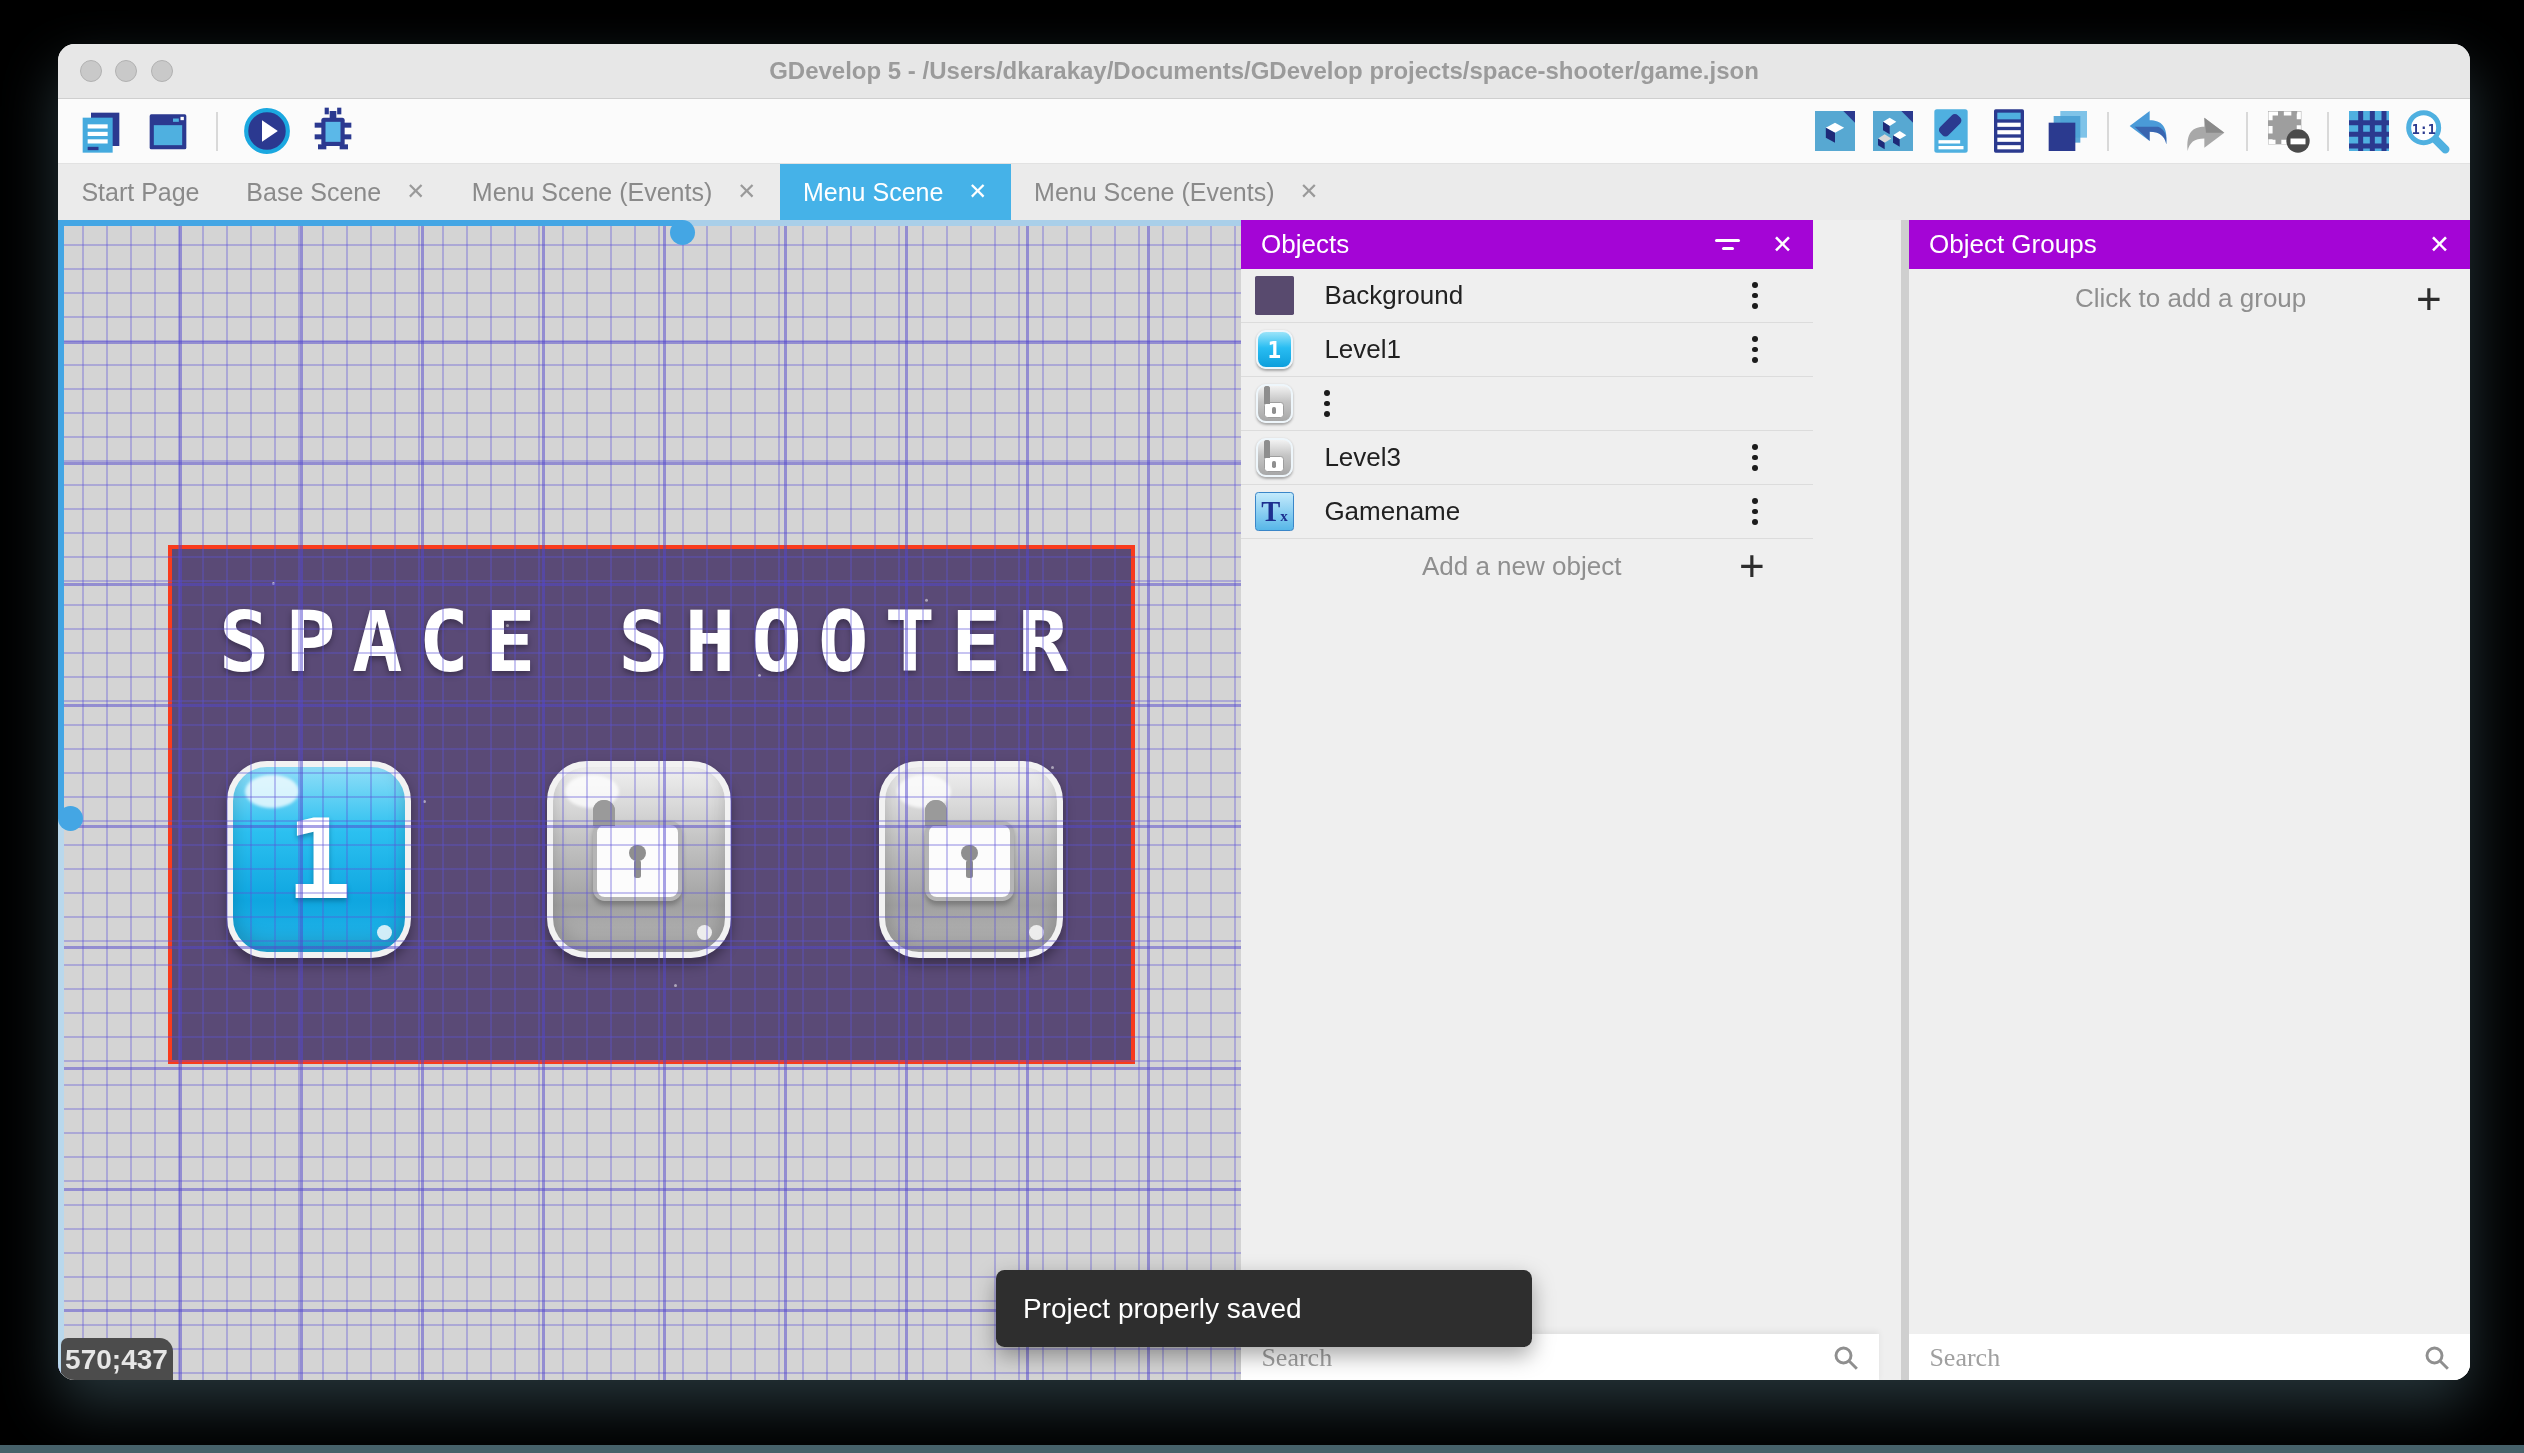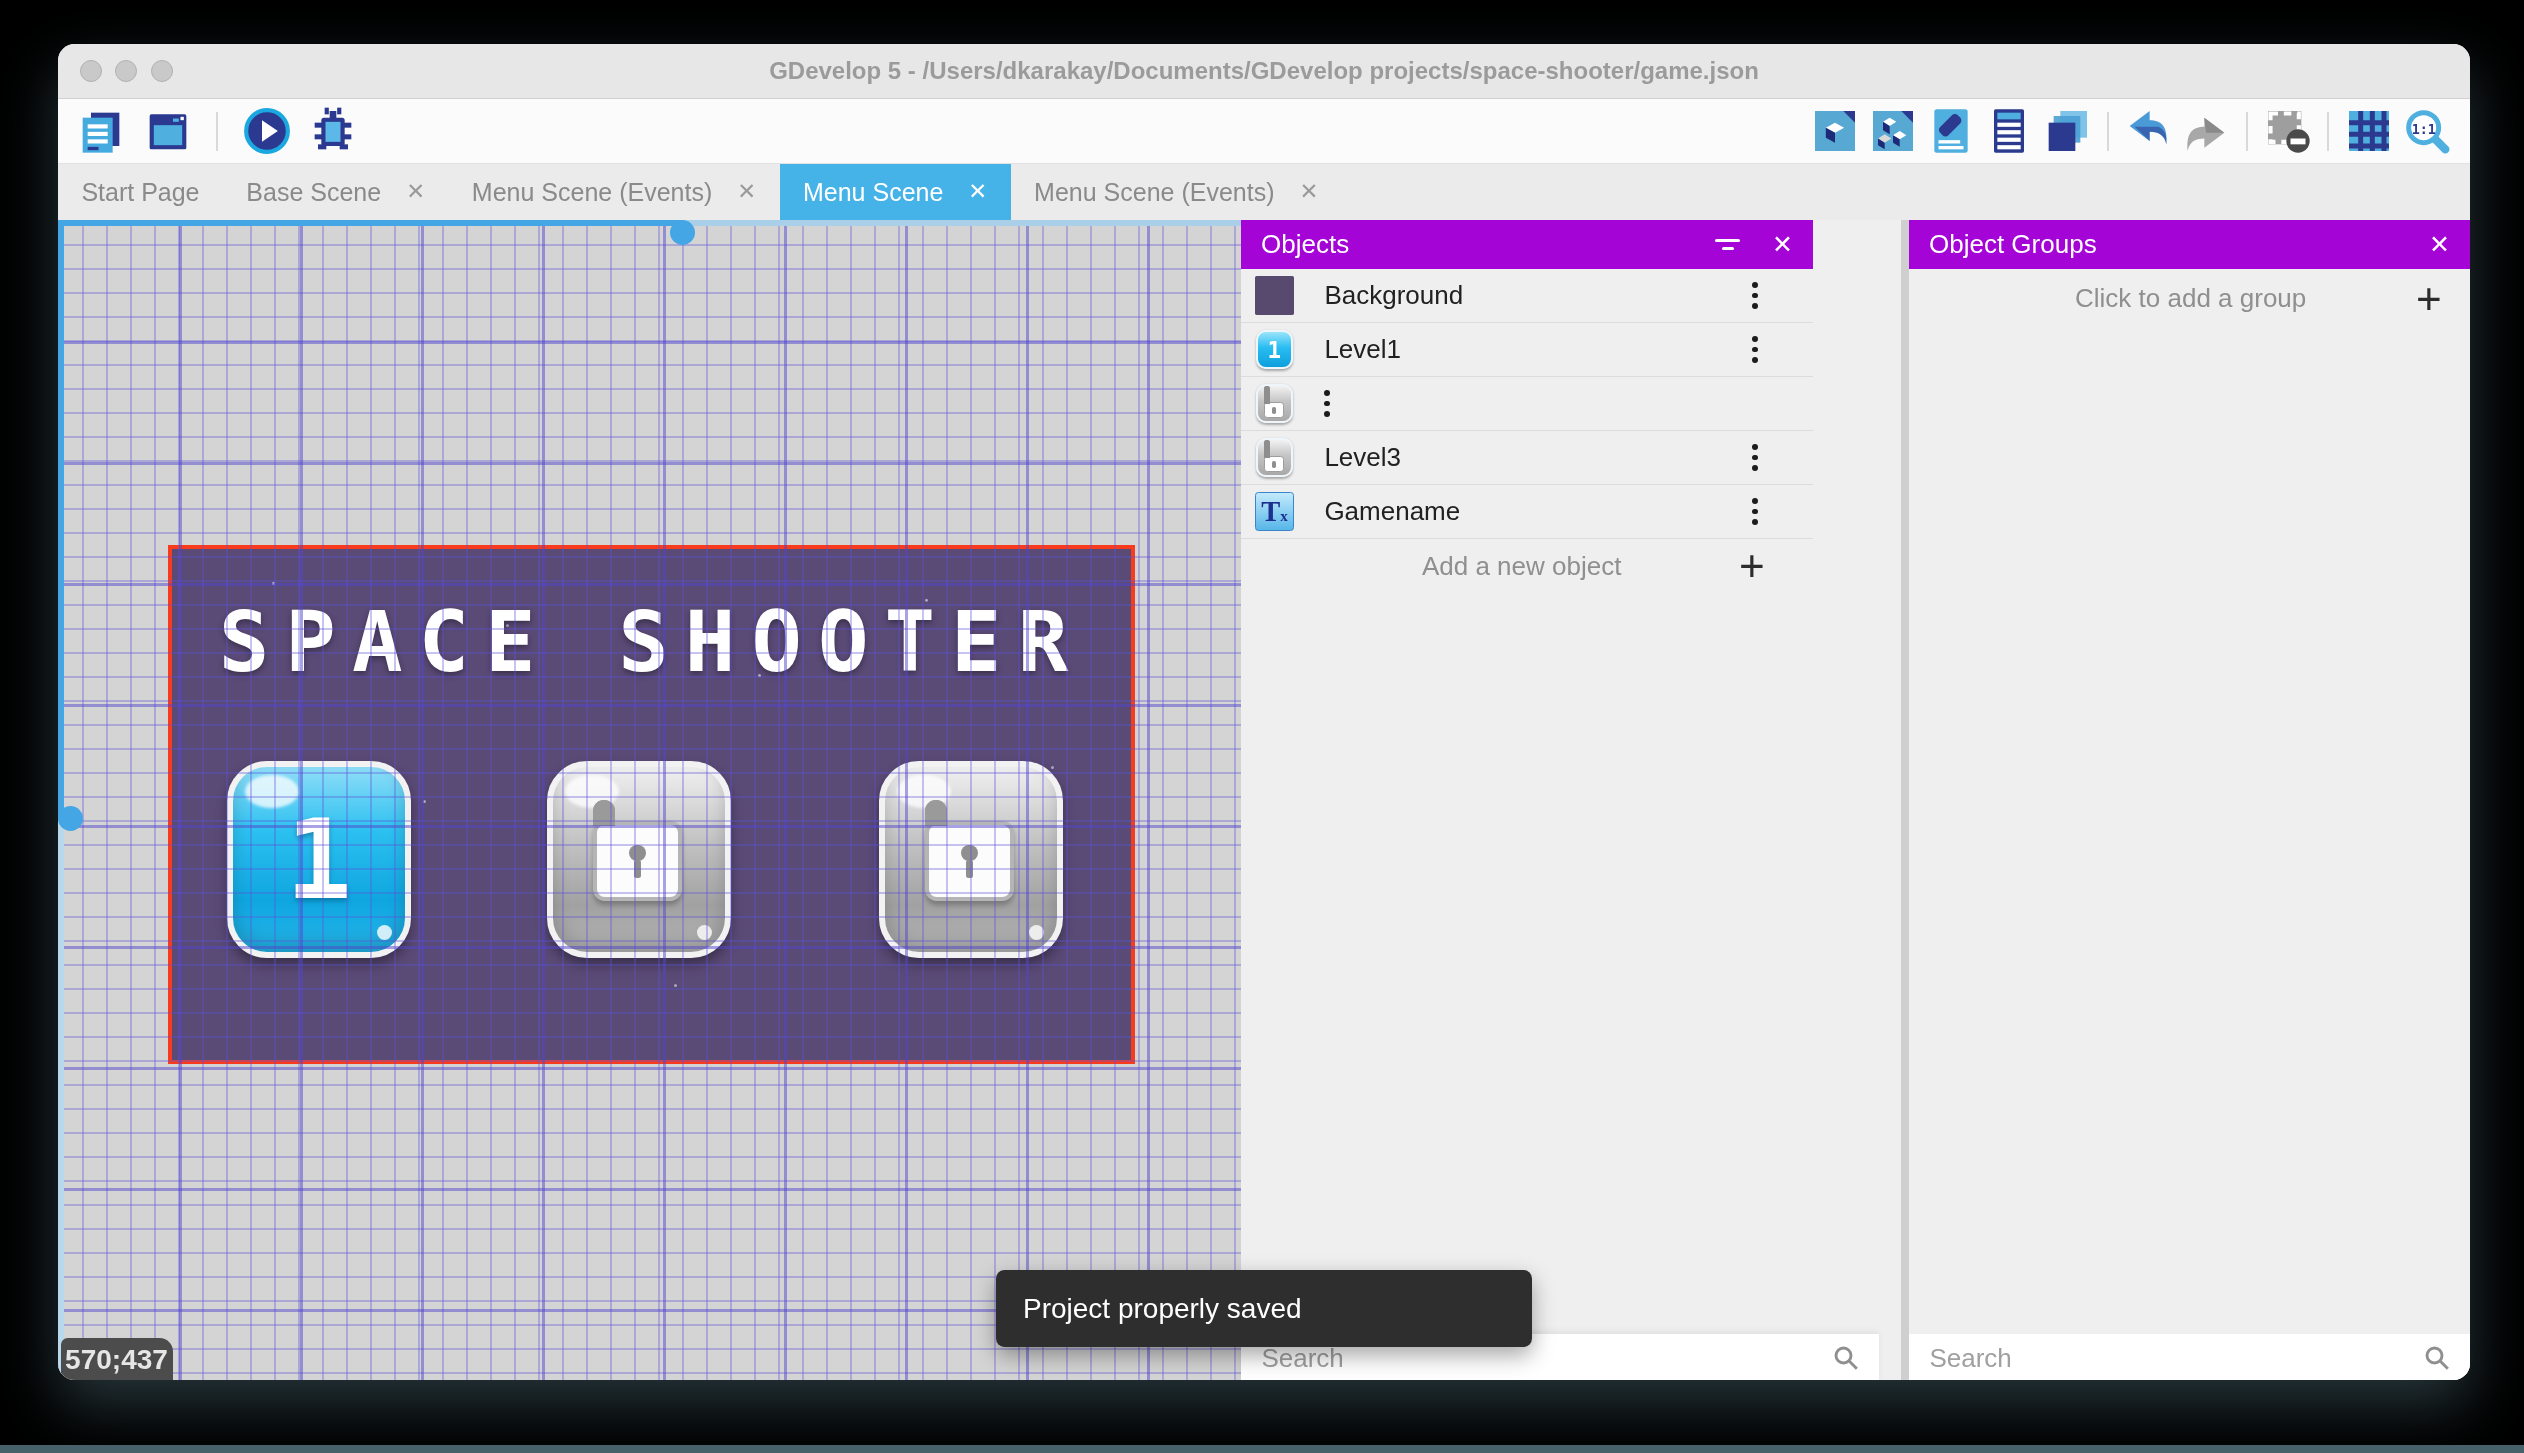--- a/index.html
+++ b/index.html
@@ -138,21 +138,21 @@
 
   .group-empty{height:59px;display:flex;align-items:center;padding:0 23.4px;box-sizing:border-box;}
   .group-empty .add-label{padding-left:33px;}
   .group-empty .plus{margin-right:5px;}
 
   .panel-search{position:absolute;left:0;bottom:0;height:48px;background:#fff;display:flex;align-items:center;
     padding:0 18.4px;box-sizing:border-box;}
   .panel-objects .panel-search{width:638px;border-top-left-radius:11.7px;box-shadow:0 -2.5px 6.7px rgba(0,0,0,.06);}
   .panel-groups .panel-search{width:100%;}
   .panel-search input{flex:1;border:none;outline:none;font-size:26px;color:#333;background:transparent;
-    font-family:Liberation Sans, sans-serif;}
+    font-family:Liberation Serif, serif;}
   .panel-search input::placeholder{color:#a0a0a0;}
   .search-icon svg{width:30px;height:30px;display:block;}
 </style>
 </head>
 <body>
 
 <div class="window">
 
   <div class="titlebar">
     <div class="traffic">

